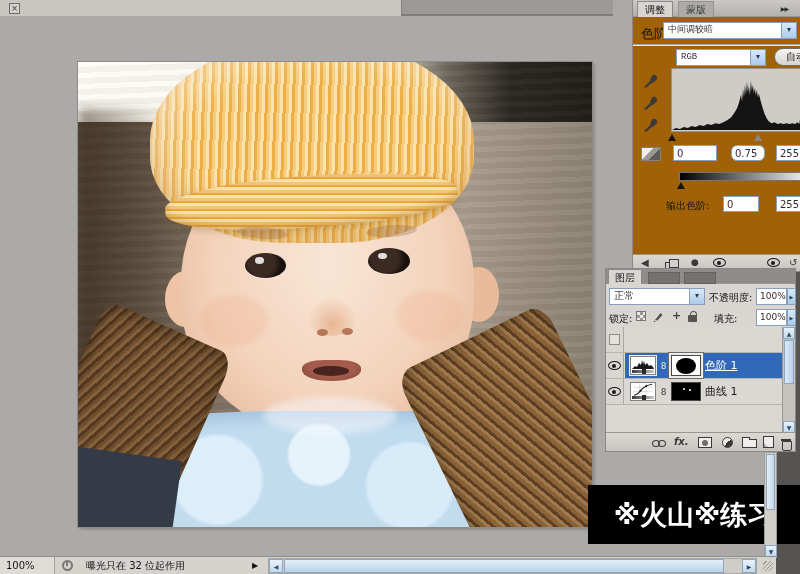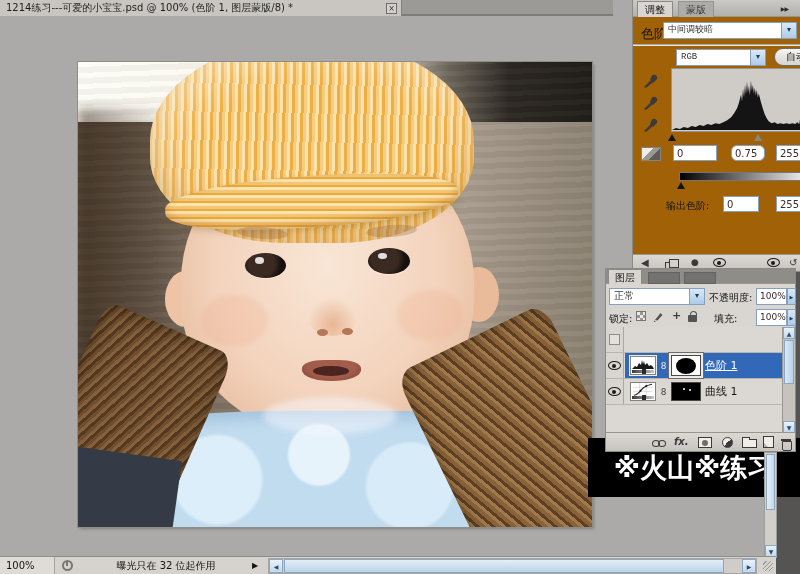--- a/index.html
+++ b/index.html
@@ -59,21 +59,21 @@
   .strap-l { left:-5%; top:55%; width:27%; height:52%; transform:rotate(24deg); border-radius:10%;
              background:repeating-linear-gradient(114deg,#54381F 0 3px,#6F4E2D 3px 6px,#84603C 6px 9px);
              box-shadow:inset 0 0 18px rgba(0,0,0,.35); }
   .strap-r { left:70%; top:57%; width:32%; height:50%; transform:rotate(-26deg); border-radius:10%;
              background:repeating-linear-gradient(66deg,#5E3F24 0 3px,#8A6238 3px 7px,#A07A4C 7px 10px);
              box-shadow:inset 0 0 18px rgba(0,0,0,.3); }
   .jacket-corner { left:-3%; top:84%; width:22%; height:20%; background:#343B46; transform:rotate(8deg); }
   .chin-white { left:36%; top:72%; width:26%; height:8%; background:rgba(250,250,255,.5); border-radius:50%; filter:blur(3px); }
 
   
-  .watermark { position:absolute; left:588px; top:438px; width:212px; height:59px; background:#000000; color:#FFFFFF;
+  .watermark { position:absolute; left:588px; top:485px; width:212px; height:59px; background:#000000; color:#FFFFFF;
                display:flex; align-items:center; justify-content:center; font-size:27px; font-weight:bold; letter-spacing:0px; z-index:3; }
 
   
   .select { position:absolute; background:#fff; border:1px solid #86A0BC; font-size:9px; color:#333; }
   .select .sel-text { position:absolute; left:4px; top:0; right:16px; line-height:15px; white-space:nowrap; overflow:hidden;font-family:Liberation Mono, monospace; }
   .select .chev { position:absolute; right:0; top:0; width:15px; bottom:0; background:linear-gradient(#D9E9F7,#ACCBE8);
                   border-left:1px solid #86A0BC; text-align:center; font-size:8px; color:#1F3A56; line-height:14px; }
   .field { background:#fff; border:1px solid #86A0BC; font-size:10px; color:#3A2A2A; padding:0 3px;
            font-family:"DejaVu Sans","Liberation Sans",sans-serif; }
   .spin-btn { position:absolute; width:9px; background:linear-gradient(#D9E9F7,#ACCBE8); border:1px solid #86A0BC;
@@ -175,37 +175,36 @@
   .newlayer::after { content:""; position:absolute; left:0; bottom:0; border-left:4px solid #B5B3AF; border-top:4px solid transparent; }
 
   
   .doc-vscroll { position:absolute; left:764px; top:452px; width:13px; height:106px; background:#D2CFCB; border:1px solid #A09E9A; z-index:3; }
   .doc-vscroll .thumb { position:absolute; left:1px; top:1px; width:9px; height:56px; background:linear-gradient(90deg,#E4EEF8,#C2D8EC); border:1px solid #8FA7BE; }
   .statusbar { position:absolute; left:0; top:556px; width:776px; height:18px; background:#D6D3CE; border-top:1px solid #908E8A; z-index:4; }
   .zoom-field { position:absolute; left:0; top:0; width:55px; height:17px; background:#DFDCD7; border-right:1px solid #A3A19D;
                 font-size:10px; line-height:17px; padding-left:6px; color:#141414; }
   .status-icon { position:absolute; left:62px; top:3px; width:11px; height:11px; border:2px solid #7A7874; border-radius:50%; }
   .status-icon::after { content:""; position:absolute; left:2px; top:0px; width:1.5px; height:4px; background:#7A7874; }
-  .status-msg { position:absolute; left:86px; top:0; width:160px; text-align:center; font-size:10px; line-height:17px; color:#141414; }
+  .status-msg { position:absolute; left:86px; top:0; width:160px; text-align:left; font-size:10px; line-height:17px; color:#141414; }
   .status-play { position:absolute; left:252px; top:0; font-size:8px; line-height:17px; color:#111; }
   .hscroll { position:absolute; left:268px; top:1px; width:489px; height:16px; background:#D0CDC8; border:1px solid #A8A6A2; }
   .h-btn { position:absolute; top:0px; width:14px; height:14px; background:linear-gradient(#EAF2FA,#C2D9EE); border:1px solid #8FA7BE;
            font-size:6px; color:#2F4A66; text-align:center; line-height:13px; }
   .h-thumb { position:absolute; left:15px; top:0px; width:440px; height:14px; background:linear-gradient(#E4EEF8,#BBD3E9); border:1px solid #8FA7BE; }
   .grip { position:absolute; right:3px; top:4px; width:10px; height:10px;
           background:repeating-linear-gradient(135deg, transparent 0 2px, #9A9894 2px 3px); }
 </style>
 </head>
 <body>
 
 <div class="screen">
 
   <div class="tabbar">
     <div class="doc-tab">
-      <span class="doc-tab-title">1214练习---可爱的小宝宝.psd @ 100% (色阶 1, 图层蒙版/8) *</span>
       <span class="doc-close">×</span>
     </div>
   </div>
 
   <div class="dock-strip"></div>
 
   <div class="photo">
     <div class="ph-base"></div>
     <div class="ph-top"></div>
     <div class="ph-streaks"></div>

